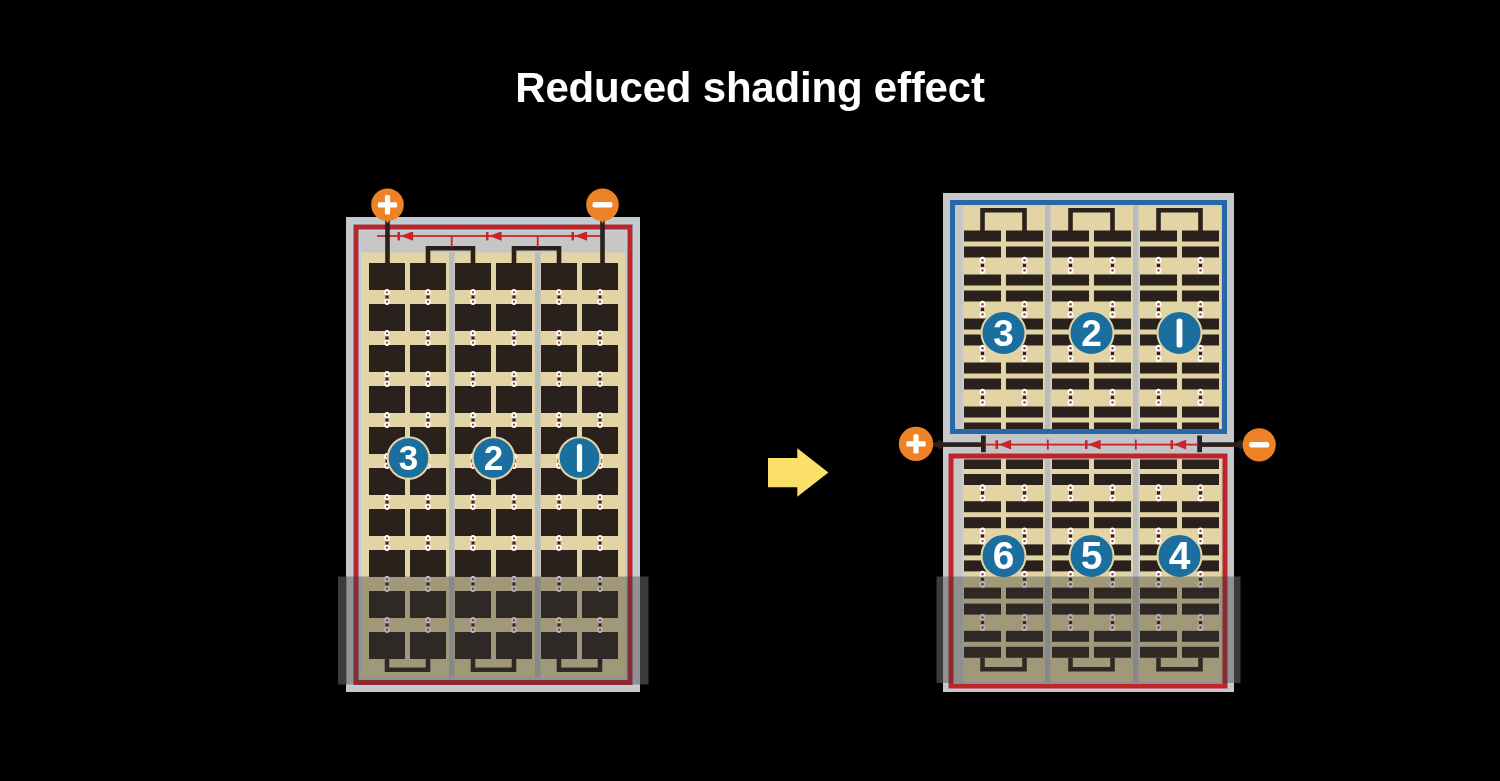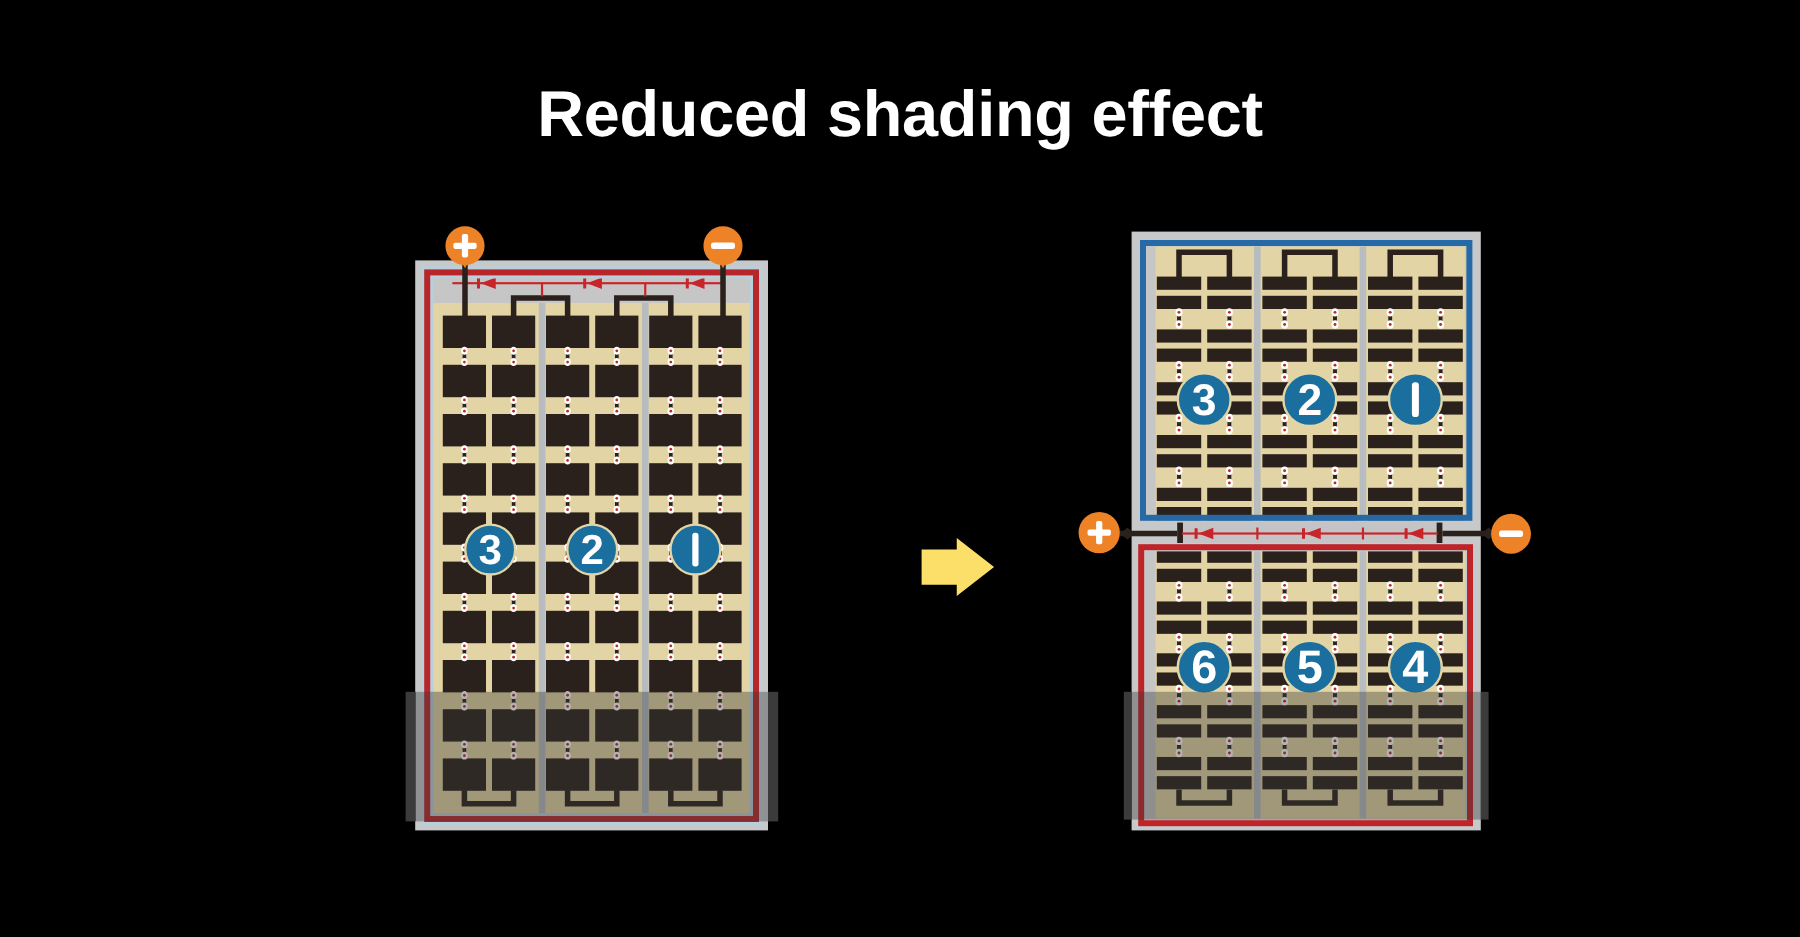--- a/index.html
+++ b/index.html
@@ -1,17 +1,17 @@
 <!DOCTYPE html>
 <html><head>
 <meta charset="utf-8">
 <style>
 html,body{margin:0;padding:0;background:#000000;width:1500px;height:781px;overflow:hidden}
 .title{position:absolute;left:0;top:64px;width:1500px;text-align:center;
-font-family:"Liberation Sans",sans-serif;font-weight:bold;font-size:54px;
+font-family:"Liberation Sans",sans-serif;font-weight:bold;font-size:42px;
 color:#fff;letter-spacing:-0.2px}
 svg{position:absolute;left:0;top:0}
 </style>
 </head>
 <body>
 
 <div class="title">Reduced shading effect</div>
 
 <svg width="1500" height="781" viewBox="0 0 1500 781">
 <defs>

